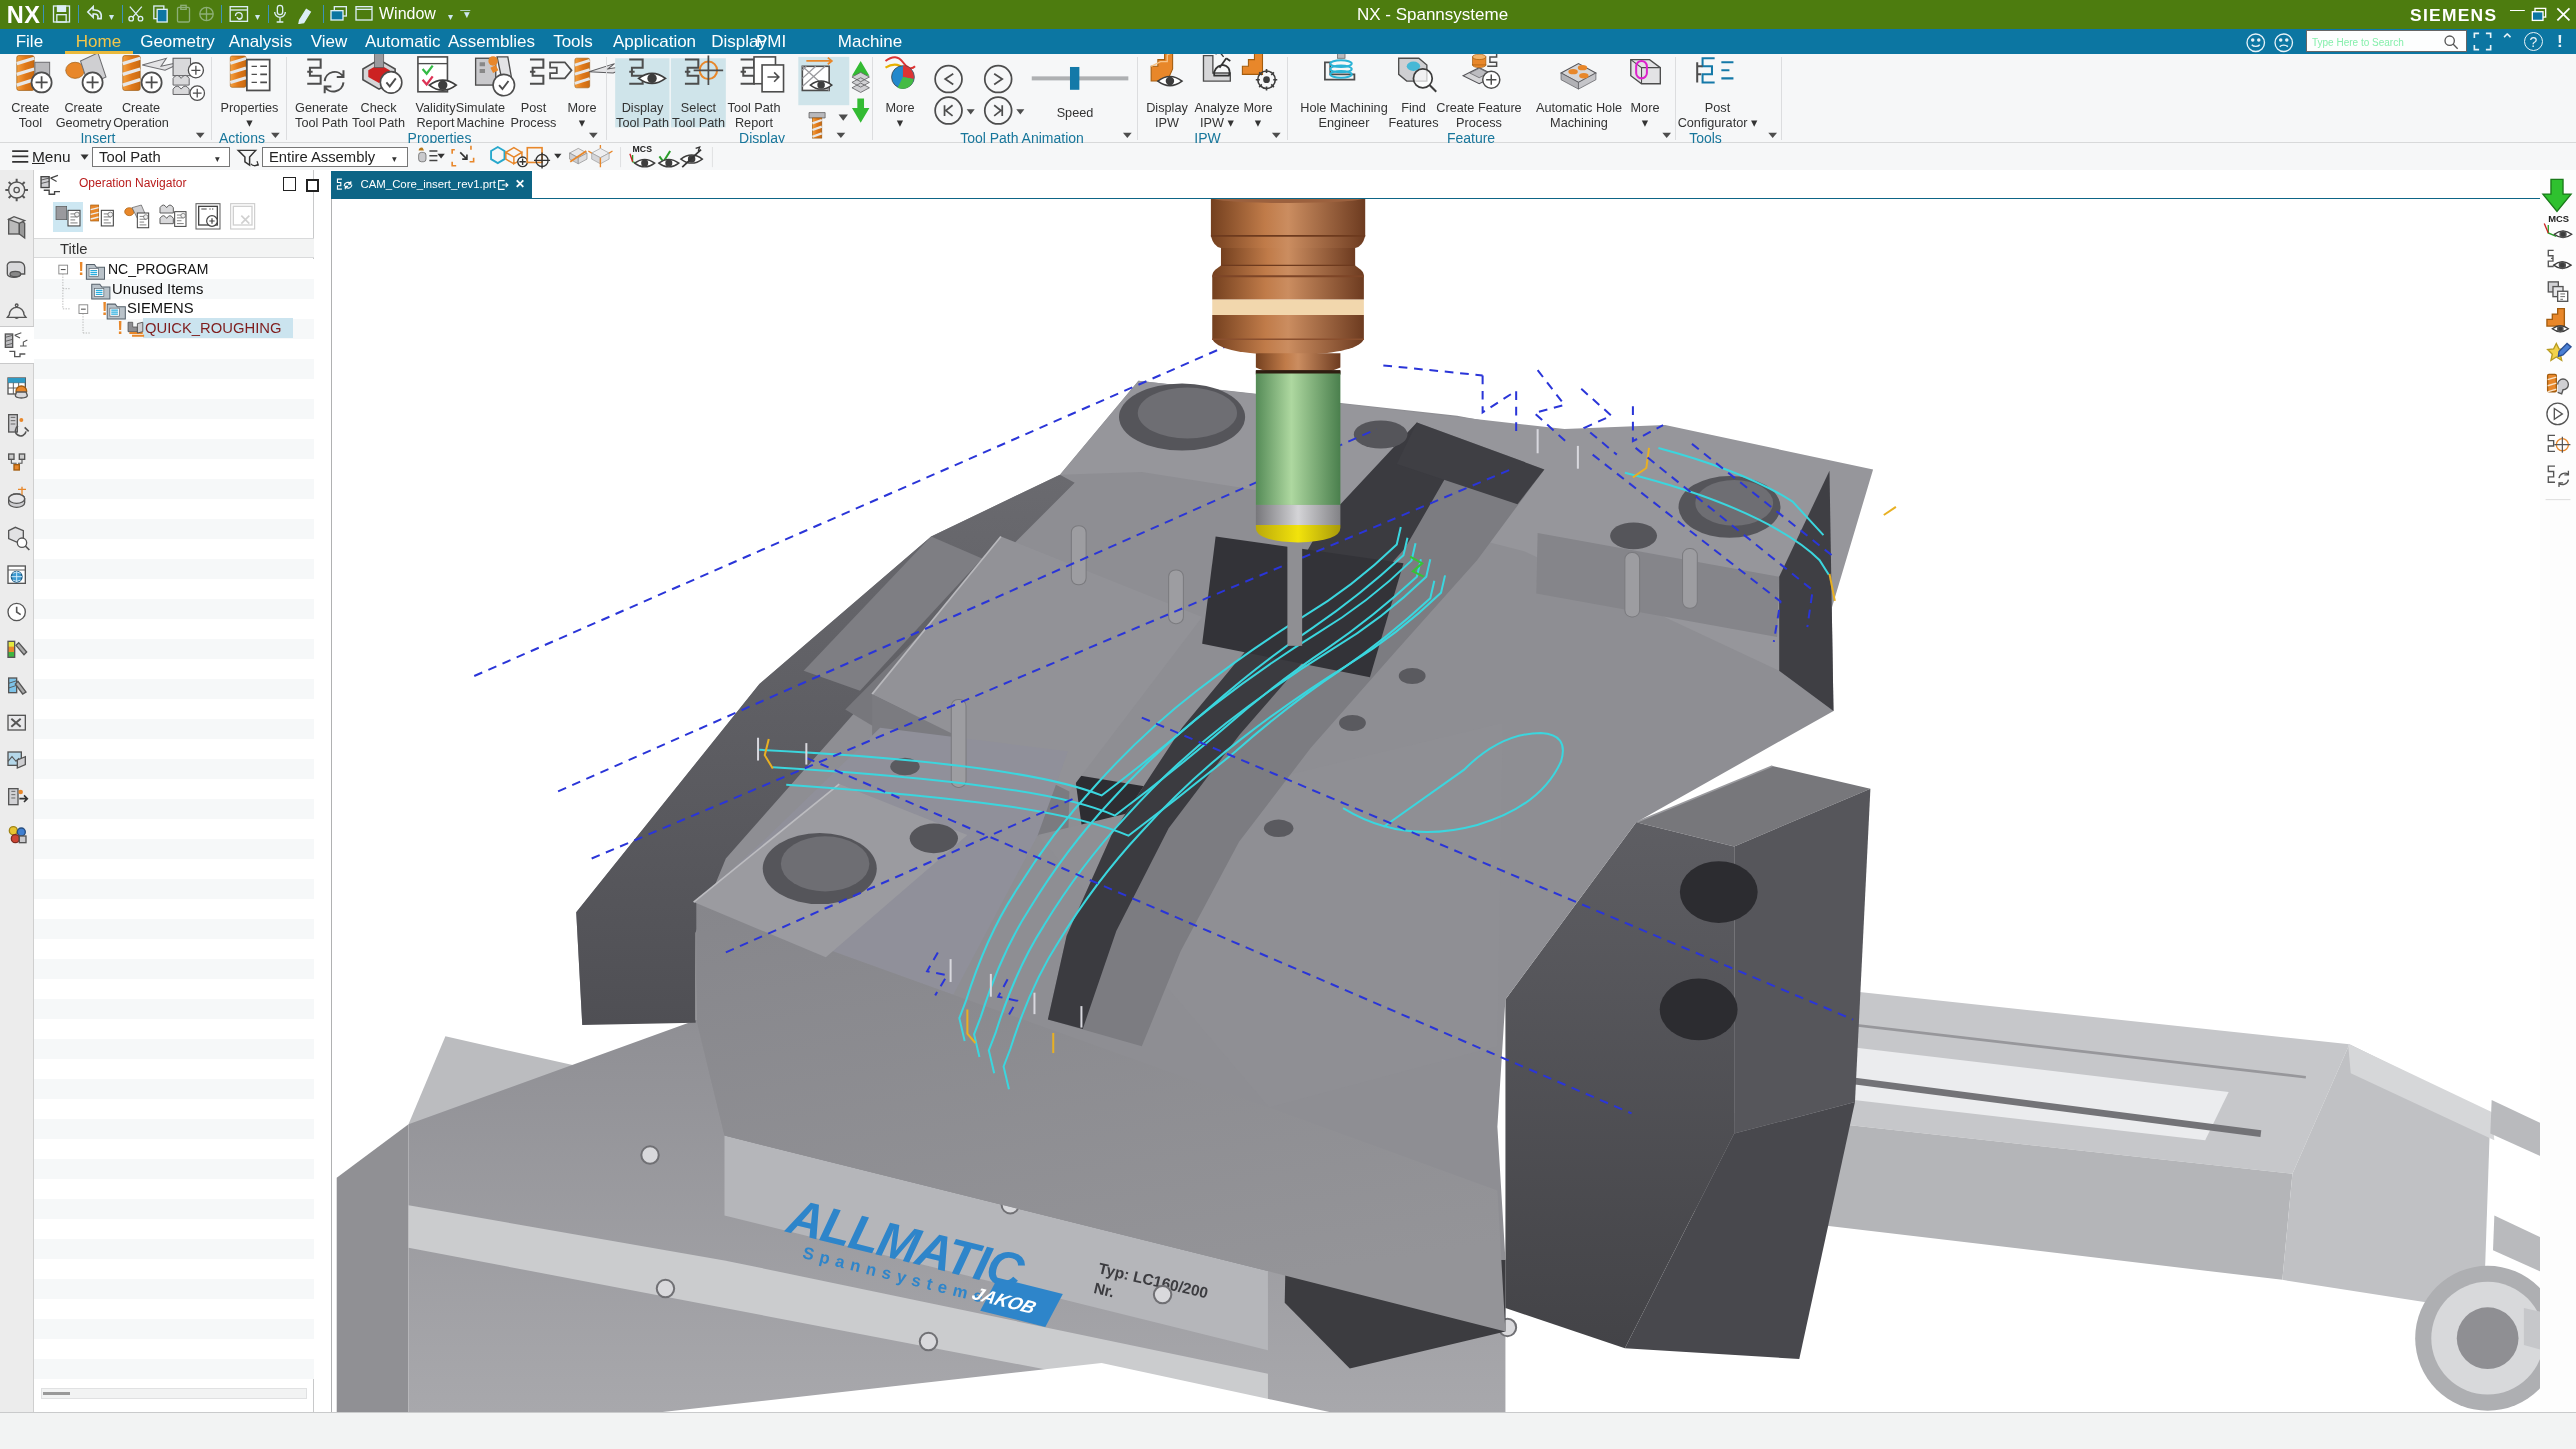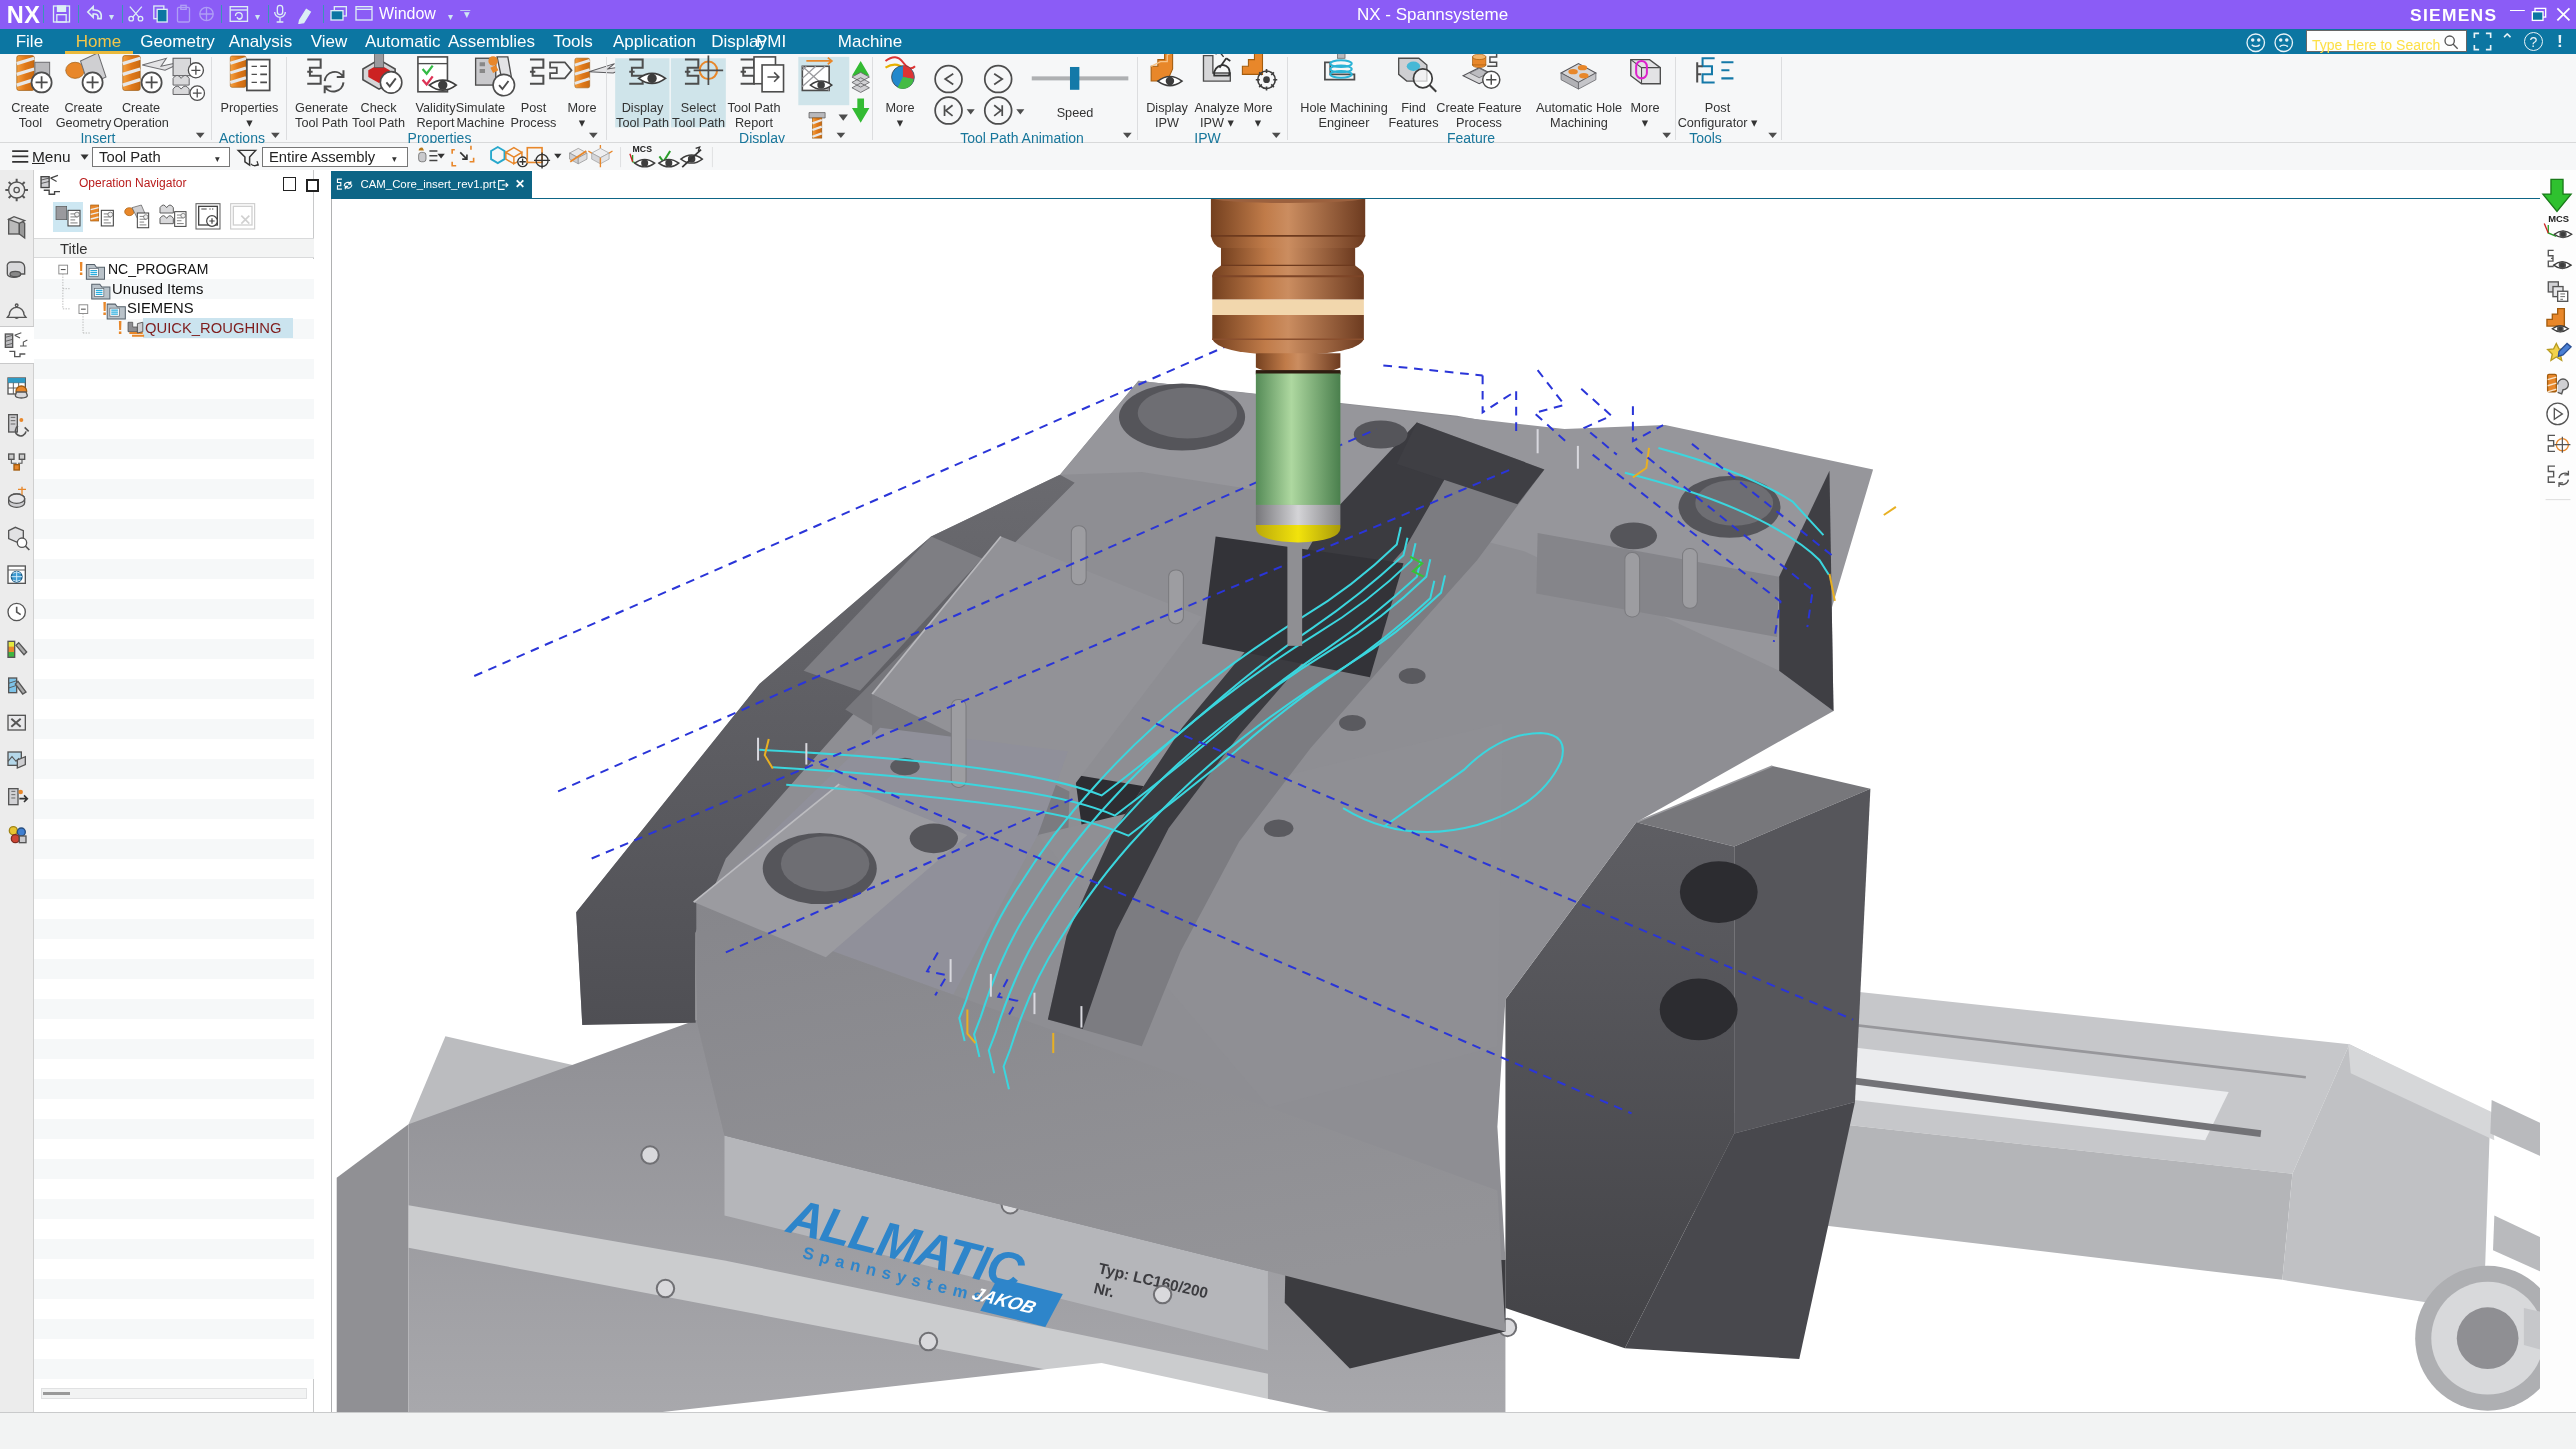--- a/index.html
+++ b/index.html
@@ -1,17 +1,17 @@
 <!DOCTYPE html>
 <html style="font-size:10.7px"><head><meta charset="utf-8">
 <style>
 *{margin:0;padding:0;box-sizing:border-box}
 html,body{width:2576px;height:1449px;overflow:hidden;font-family:"Liberation Sans",sans-serif;background:#fff}
 .abs{position:absolute}
-#titlebar{position:absolute;left:0;top:0;width:2576px;height:29px;background:#8b5cf6}
+#titlebar{position:absolute;left:0;top:0;width:2576px;height:29px;background:#4d7c0f}
 #menubar{position:absolute;left:0;top:29px;width:2576px;height:25px;background:#0c76a2}
 #ribbon{position:absolute;left:0;top:54px;width:2576px;height:89px;background:#f6f7f8;border-bottom:0.7px solid #d8d9da}
 #toolbar2{position:absolute;left:0;top:143px;width:2576px;height:27.5px;background:#f6f7f8;border-bottom:0.7px solid #d4d5d6}
 #sidebar{position:absolute;left:0;top:170px;width:34px;height:1242px;background:#ececec;border-right:0.7px solid #cfcfcf}
 #navpanel{position:absolute;left:34px;top:170px;width:280px;height:1242px;background:#fff;border-right:0.7px solid #c8c9ca}
 #gutter{position:absolute;left:314px;top:170px;width:17px;height:1242px;background:#ffffff}
 #tabstrip{position:absolute;left:331px;top:170px;width:2210px;height:29px;background:#ffffff}
 #viewport{position:absolute;left:331px;top:199px;width:2210px;height:1213px;background:#fff;border-left:0.7px solid #b0b1b2}
 #rightbar{position:absolute;left:2540px;top:170px;width:36px;height:1242px;background:#fdfdfd}
 #statusbar{position:absolute;left:0;top:1412px;width:2576px;height:37px;background:#f2f3f3;border-top:0.7px solid #c9cacb}
@@ -137,21 +137,21 @@
     </svg>
  <svg class="abs" style="left:2273px;top:2.7px" width="21.5" height="21.5" viewBox="0 0 32 32">
       <g stroke="#e8f3f8" fill="none" stroke-width="2">
         <circle cx="16" cy="16" r="13"></circle>
         <path d="M10 22 a7 5 0 0 1 12 0"></path>
         <circle cx="11.5" cy="12" r="1.6" fill="#e8f3f8"></circle>
         <circle cx="20.5" cy="12" r="1.6" fill="#e8f3f8"></circle>
       </g>
     </svg>
  <div class="abs" style="left:2306px;top:1.3px;width:161px;height:21.5px;background:#fdfefe;border:0.7px solid #666"></div>
- <div class="abs" style="left:2312px;top:8px;color:#fde047;font-size:14px">Type Here to Search</div>
+ <div class="abs" style="left:2312px;top:8px;color:#86efac;font-size:10px">Type Here to Search</div>
  <svg class="abs" style="left:2443px;top:4.7px" width="16" height="16" viewBox="0 0 24 24">
       <g stroke="#555" stroke-width="2" fill="none">
         <circle cx="10" cy="10" r="7"></circle>
         <path d="M15 15 L22 22"></path>
       </g>
     </svg>
  <svg class="abs" style="left:2473px;top:3.4px" width="19" height="19" viewBox="0 0 28 28">
       <g stroke="#eaf4f8" stroke-width="2.4" fill="none">
         <path d="M2 9 V2 h7 M19 2 h7 v7 M26 19 v7 h-7 M9 26 H2 v-7"></path>
       </g>

